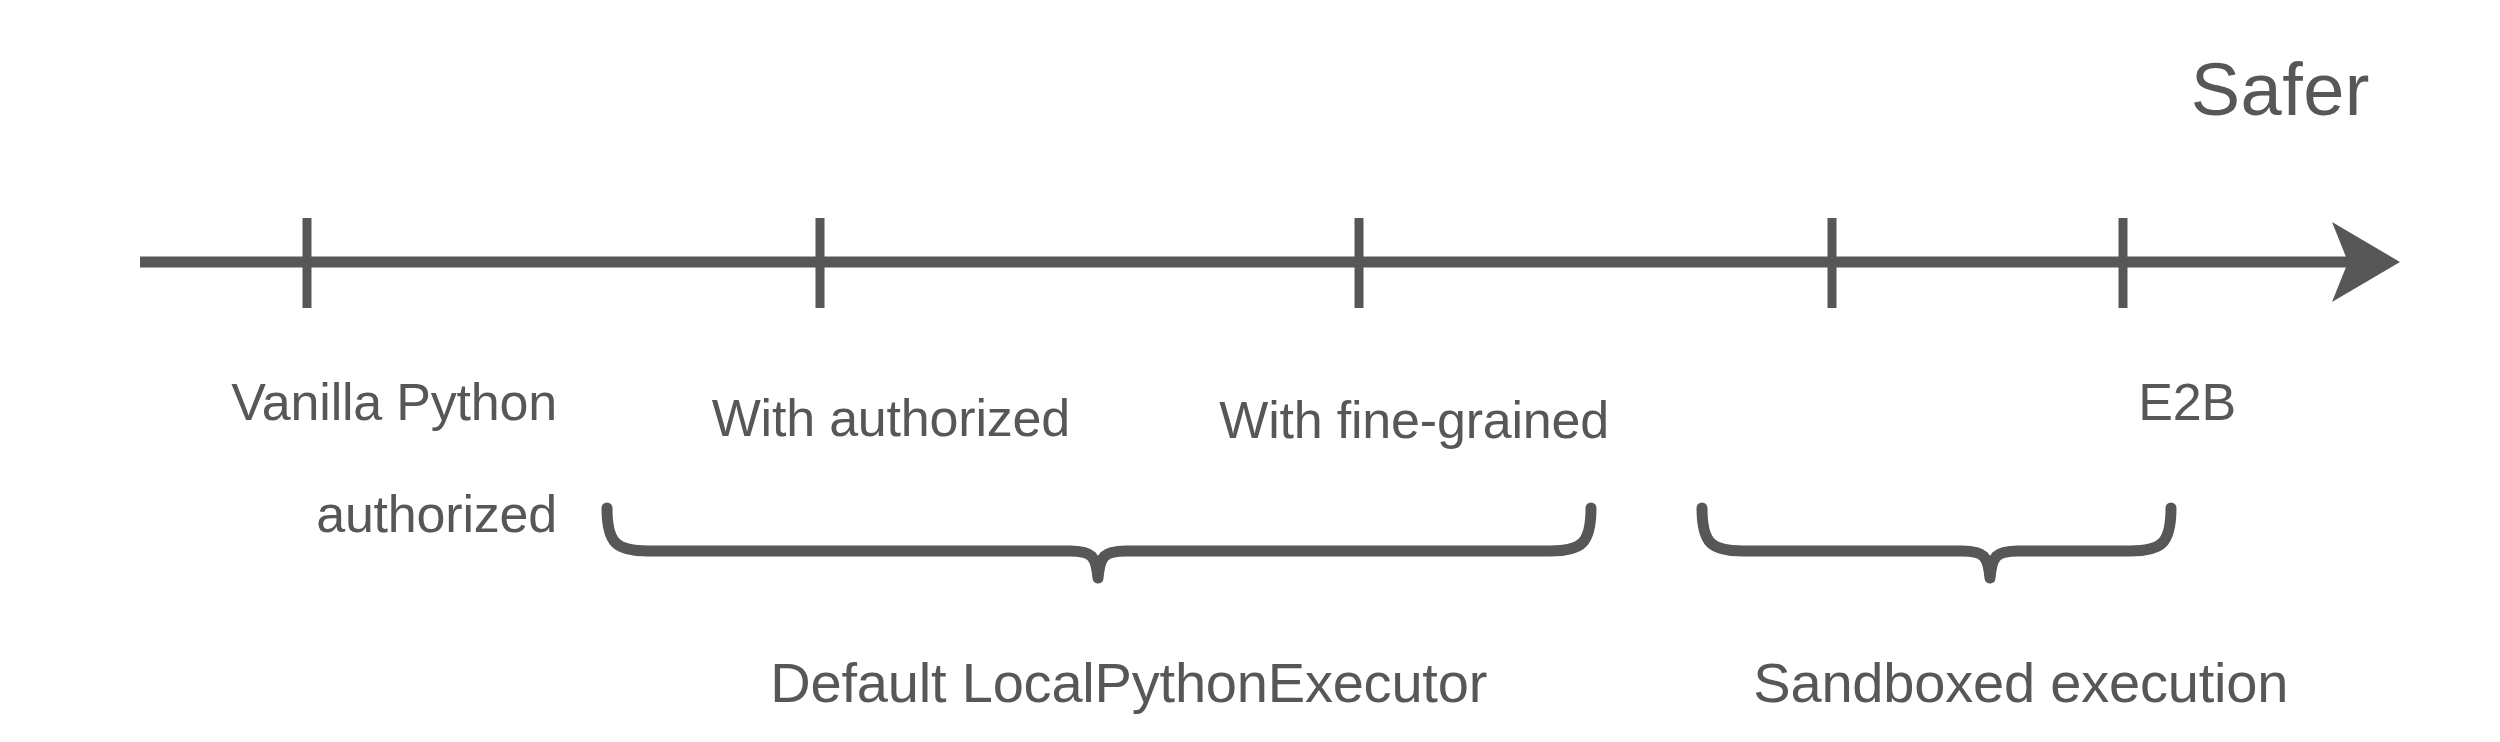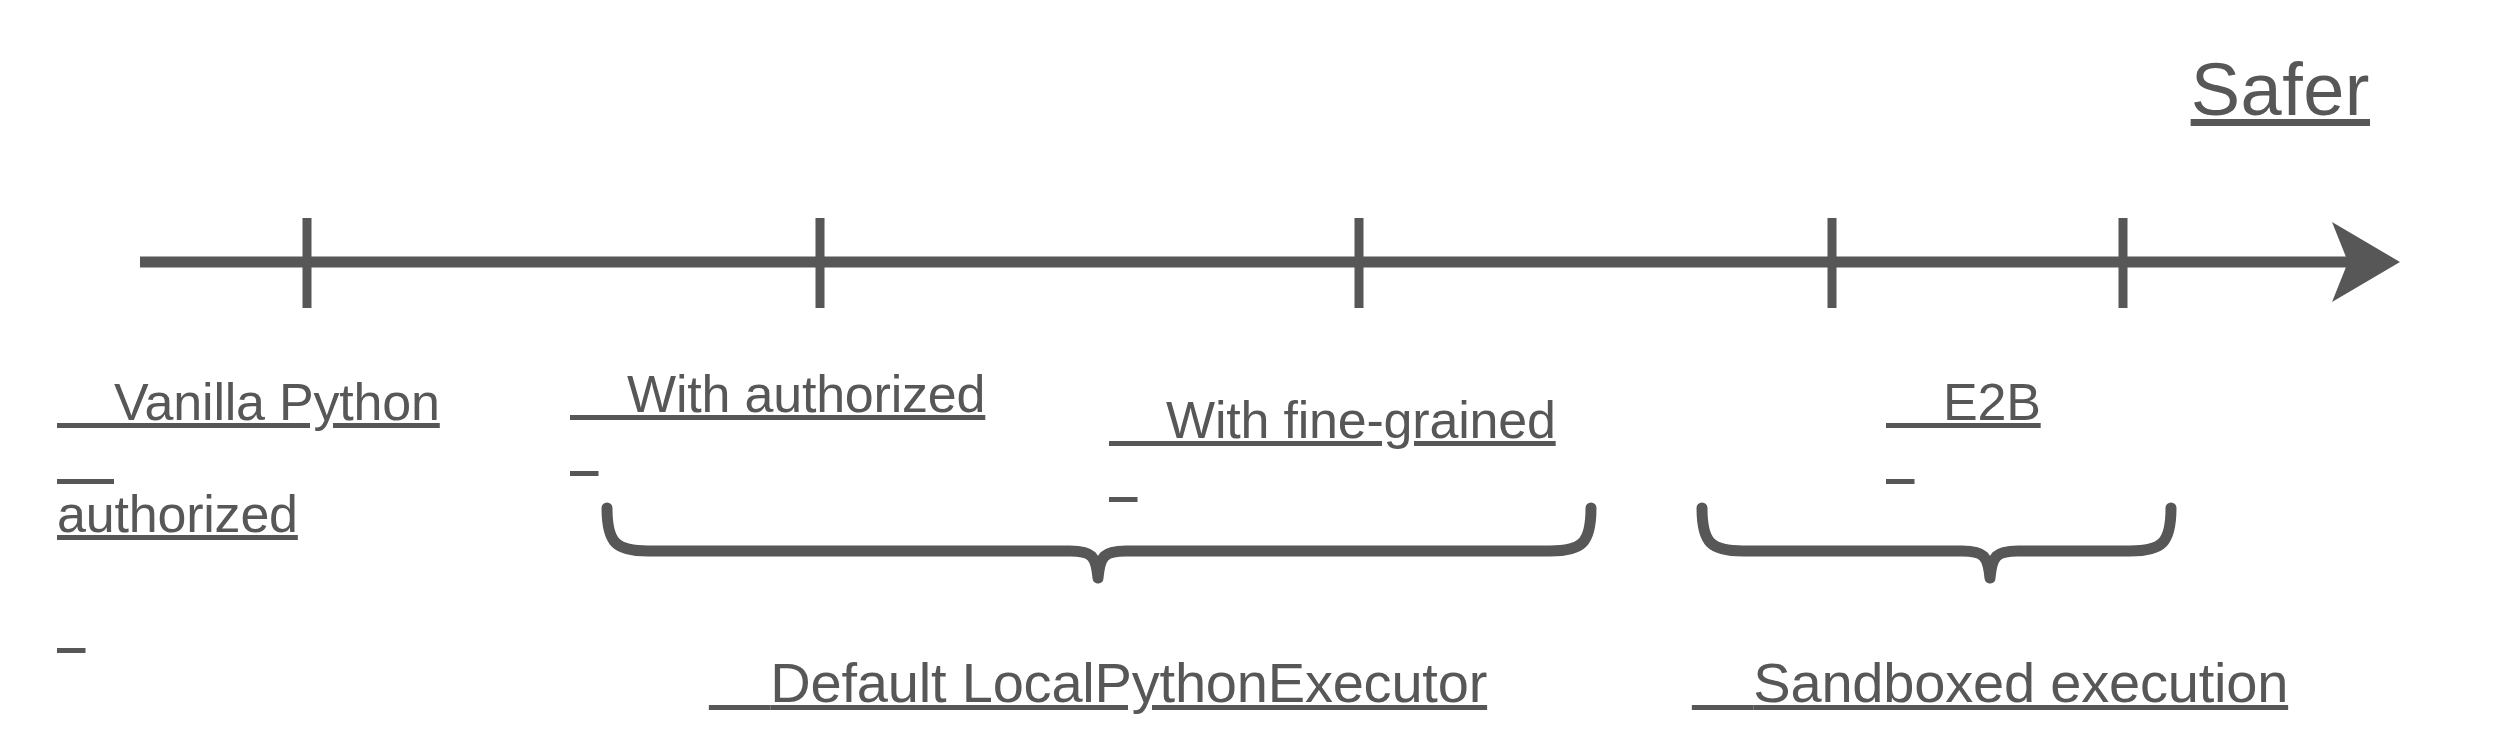--- a/index.html
+++ b/index.html
@@ -23,30 +23,29 @@
     inset: 0;
     width: 2500px;
     height: 742px;
   }
   .txt {
     position: absolute;
     color: #575757;
     font-family: "Liberation Sans", sans-serif;
     white-space: pre;
     line-height: 1.08;
-    text-decoration: underline;
   }
   .axis-end-label {
     font-size: 74px;
     text-align: right;
     letter-spacing: 0.5px;
   }
   .tick-label {
     font-size: 52px;
-    text-align: left;
+    text-align: right;
     letter-spacing: -0.2px;
   }
   .tick-label .l2 { display: block; }
   .group-label {
     font-size: 56px;
     text-align: center;
     letter-spacing: -0.2px;
   }
 </style>
 </head>
@@ -83,30 +82,30 @@
              C 2162 551, 2171 543, 2171 508" fill="none" stroke="#575757" stroke-width="11" stroke-linecap="round" stroke-linejoin="round"></path>
   </svg>
 
   <div class="txt axis-end-label" style="right: 130px; top: 50px;">Safer</div>
 
   <div class="txt tick-label" style="left: 57px; top: 318px; width: 500px;">
     <span>Vanilla Python</span>
     <span class="l2">authorized</span>
   </div>
 
-  <div class="txt tick-label" style="left: 570px; top: 310px; width: 500px;">
+  <div class="txt tick-label" style="left: 570px; top: 334px; width: 500px;">
     <span>With authorized</span>
   </div>
 
   <div class="txt tick-label" style="left: 1109px; top: 336px; width: 500px;">
     <span>With fine-grained</span>
   </div>
 
 
-  <div class="txt tick-label" style="left: 1886px; top: 318px; width: 400px;">
+  <div class="txt tick-label" style="left: 1836px; top: 318px; width: 400px;">
     <span>E2B</span>
   </div>
 
   <div class="txt group-label" style="left: 598px; top: 593px; width: 1000px;">
     <span>Default LocalPythonExecutor</span>
   </div>
 
   <div class="txt group-label" style="left: 1590px; top: 593px; width: 800px;">
     <span>Sandboxed execution</span>
   </div>

